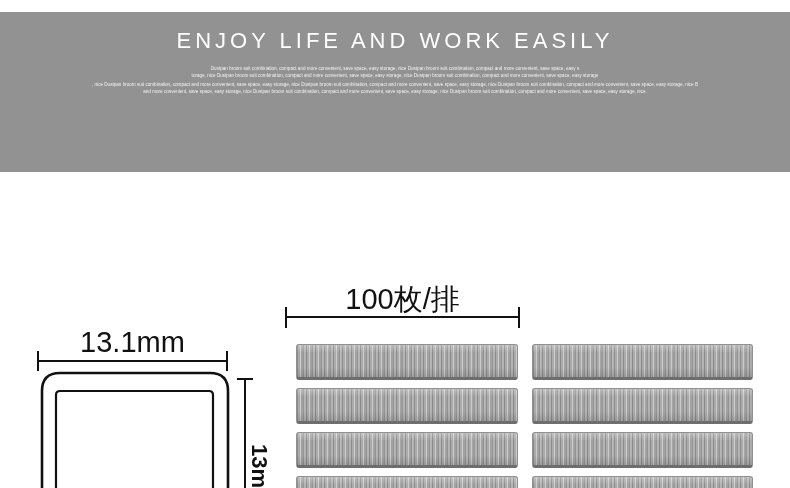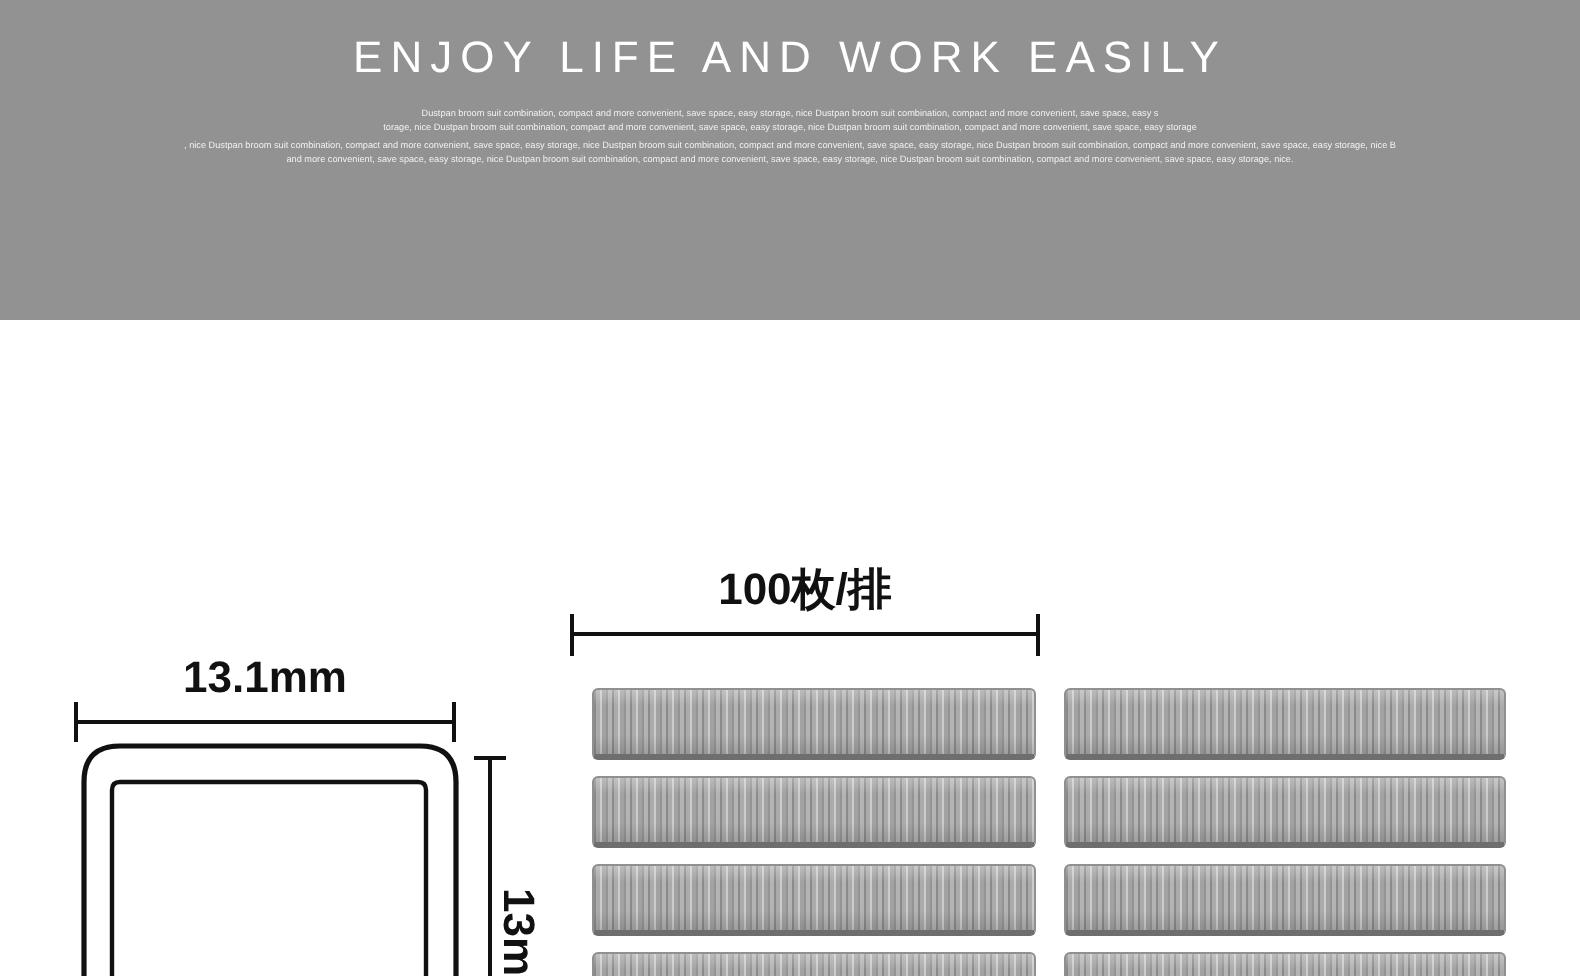--- a/index.html
+++ b/index.html
@@ -1,37 +1,37 @@
 <!DOCTYPE html>
 <html><head>
 <meta charset="utf-8">
 <style>
   html,body{margin:0;padding:0;}
   body{
     width:790px;height:488px;position:relative;overflow:hidden;
     background:#ffffff;font-family:"Liberation Sans","DejaVu Sans",sans-serif;
   }
   
-  .banner{position:absolute;left:0;top:0;width:790px;height:160px;overflow:hidden;}
+  .banner{position:absolute;left:0;top:12px;width:790px;height:160px;overflow:hidden;}
   .banner-title{
     position:absolute;top:16px;left:0;width:100%;text-align:center;
     color:#ffffff;font-size:22px;font-weight:400;letter-spacing:4px;white-space:nowrap;
   }
   .banner-para{
     position:absolute;left:50%;transform:translateX(-50%);
     color:#f2f2f2;font-size:4.6px;line-height:7px;text-align:center;white-space:nowrap;
   }
   .banner-para .pline{white-space:nowrap;}
   .para1{top:53px;}
   .para2{top:69px;}
   
   .dim-h{position:absolute;height:2px;}
   .tick-v{position:absolute;width:2px;}
   .dim-label{
-    position:absolute;font-weight:700;color:#111111;font-size:22px;
+    position:absolute;font-weight:400;color:#111111;font-size:29px;
     text-align:center;white-space:nowrap;
   }
   .rot-label{
     position:absolute;font-weight:700;color:#111111;font-size:22px;
     writing-mode:vertical-rl;text-orientation:mixed;white-space:nowrap;
   }
   
   .strip-grid{
     position:absolute;left:296px;top:344px;width:457px;
     display:grid;grid-template-columns:222px 221px;gap:8px 14px;grid-auto-rows:36px;

